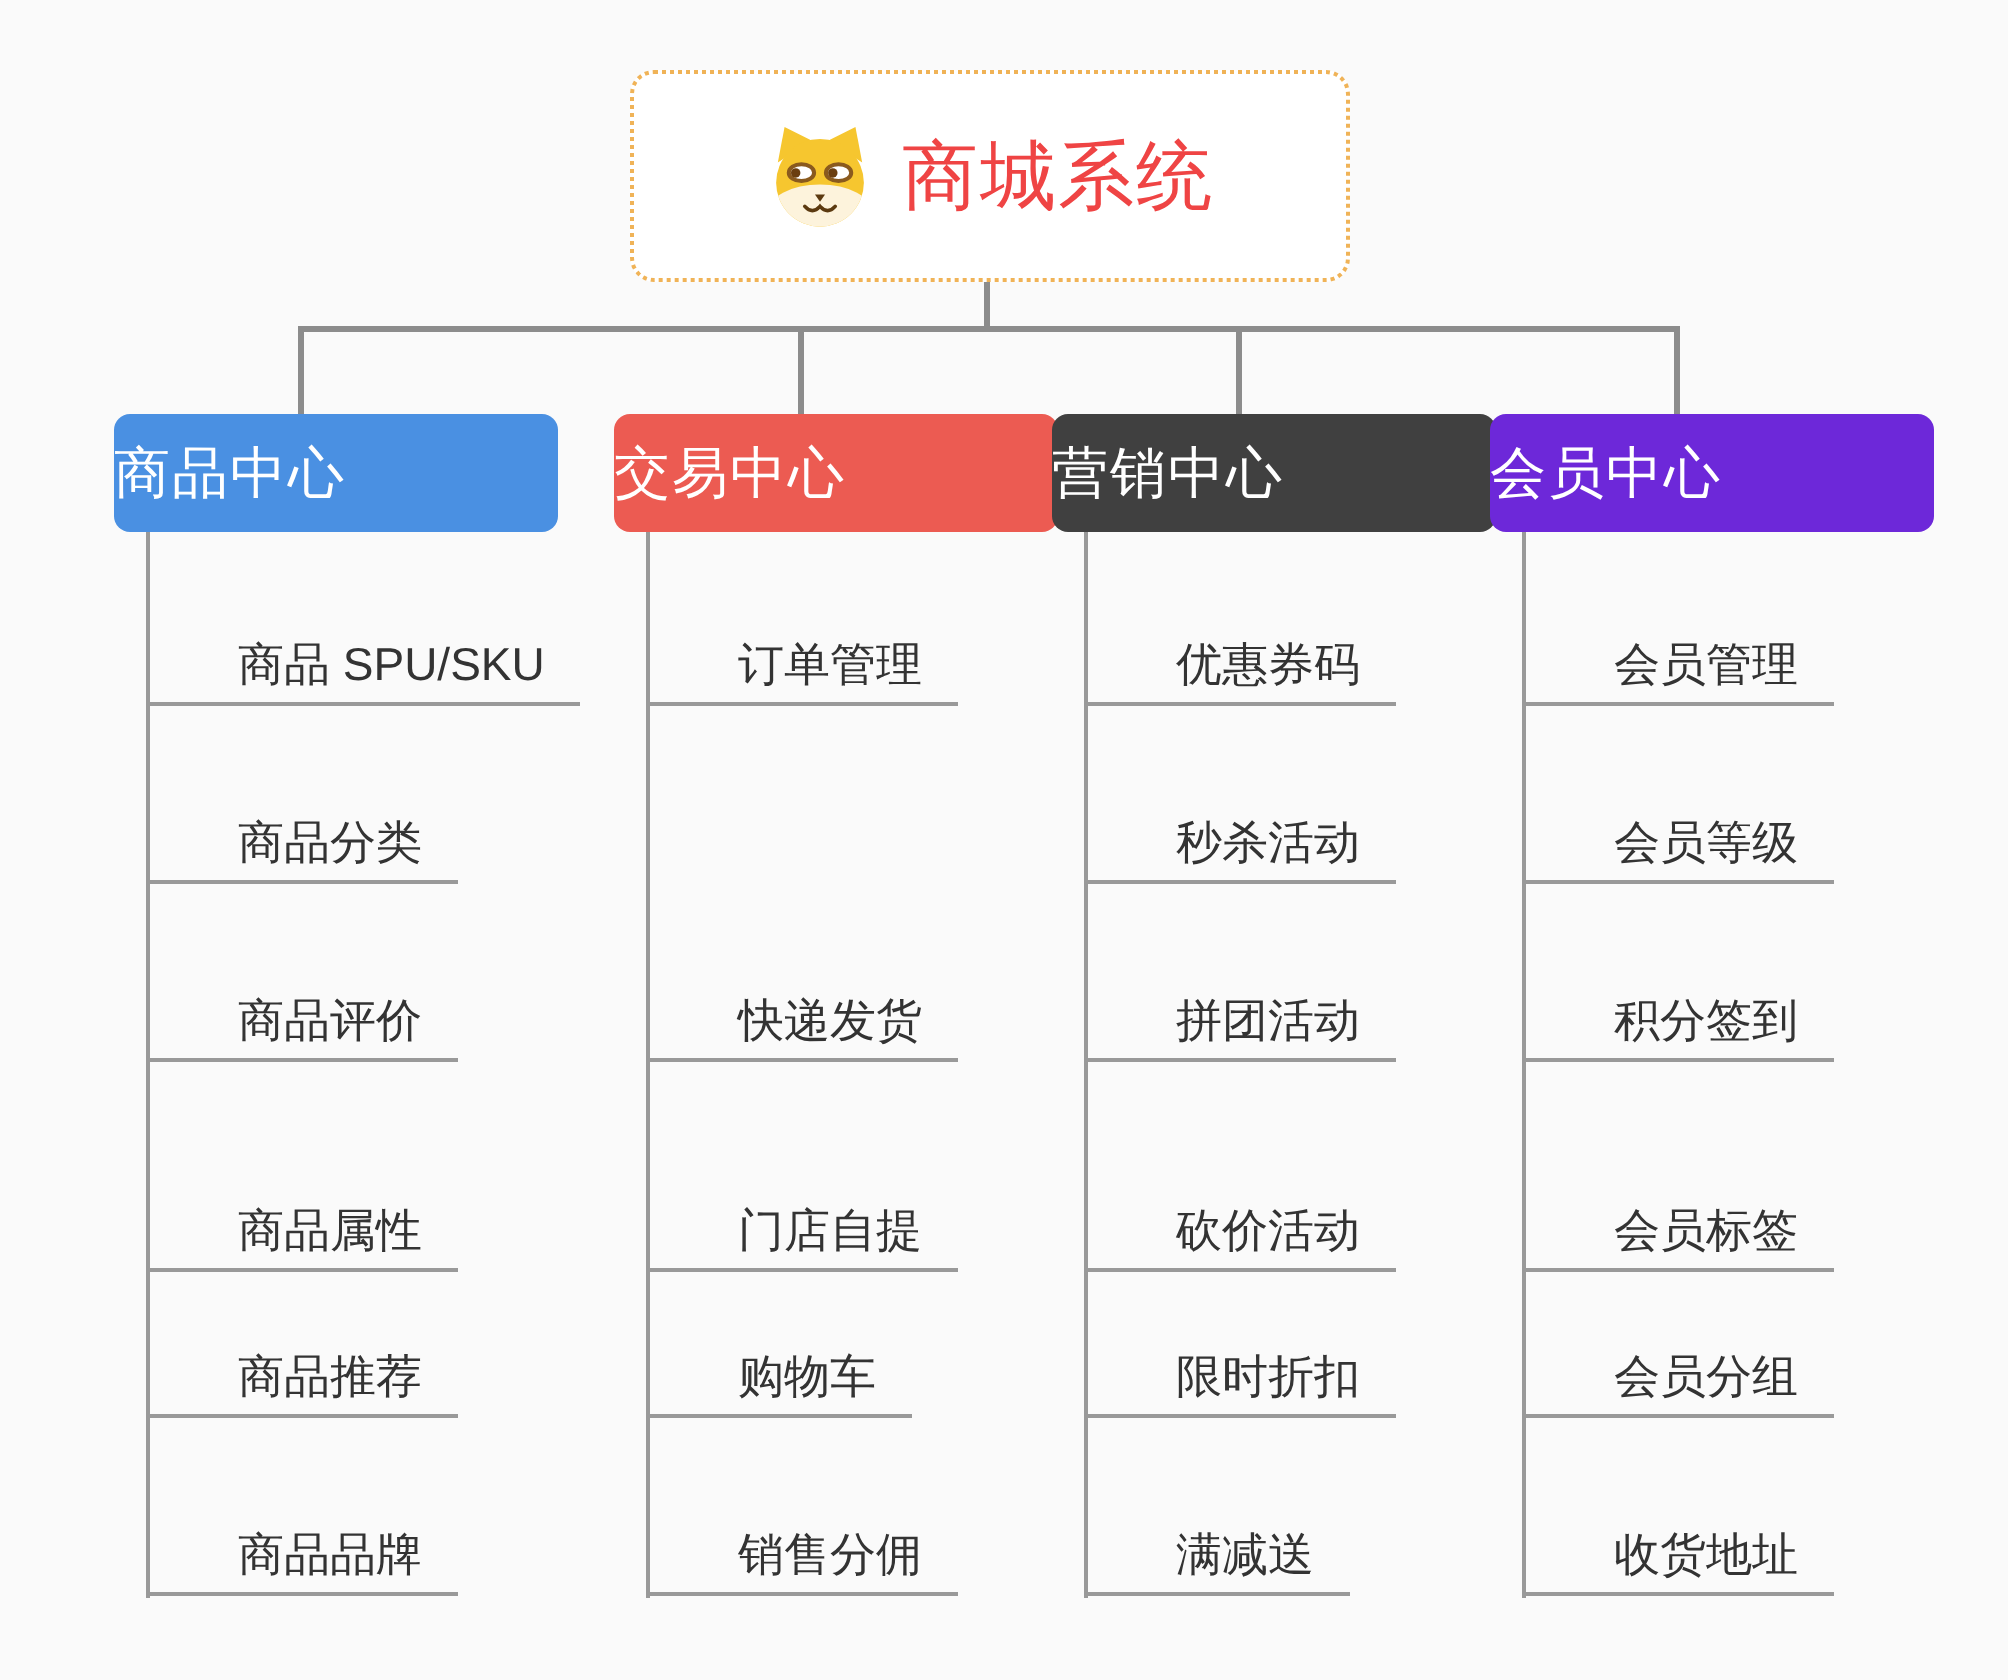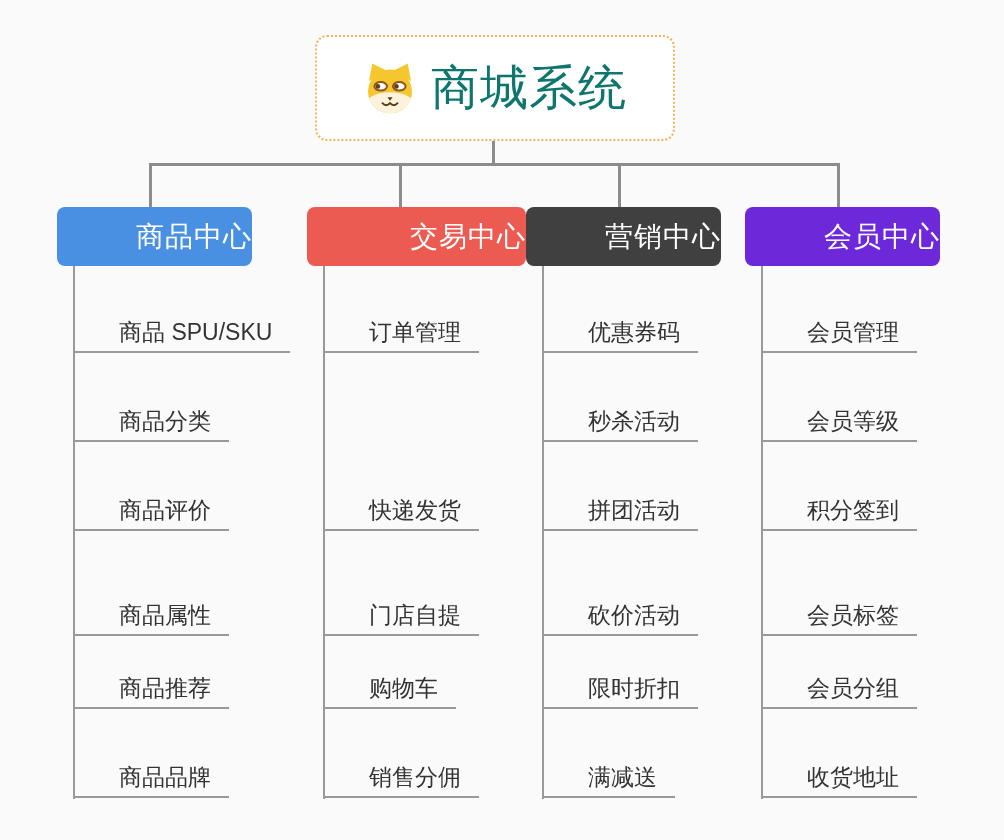--- a/index.html
+++ b/index.html
@@ -11,43 +11,43 @@
   }
   .canvas{position:absolute;inset:0;}
 
   
   .root-node{
     position:absolute;left:315px;top:35px;width:360px;height:106px;
     background:#ffffff;border:2px dotted #F0B357;border-radius:12px;
     box-sizing:border-box;
     display:flex;align-items:center;justify-content:center;gap:14px;
   }
-  .root-title{font-size:48px;color:#0f766e;letter-spacing:1px;}
+  .root-title{font-size:38px;color:#ef4444;letter-spacing:1px;}
   .doge{width:54px;height:54px;flex:0 0 auto;}
 
   
   .conn{position:absolute;background:#8c8c8c;}
   .stem-root{left:492px;top:141px;width:3px;height:25px;}
   .bus{left:149px;top:163px;width:691px;height:3px;}
   .drop{top:163px;width:3px;height:46px;}
   .drop-0{left:149px;}
   .drop-1{left:399px;}
   .drop-2{left:618px;}
   .drop-3{left:837px;}
 
   
   .col{position:absolute;top:207px;width:260px;}
   .col-0{left:57px;}
   .col-1{left:307px;}
   .col-2{left:526px;}
   .col-3{left:745px;}
 
   .branch-header{
-    width:195px;height:59px;border-radius:8px;
-    display:flex;align-items:center;justify-content:flex-end;
+    width:222px;height:59px;border-radius:8px;
+    display:flex;align-items:center;justify-content:flex-start;
     color:#ffffff;font-size:28px;letter-spacing:1px;
     position:relative;z-index:2;
   }
   .col-body{
     position:absolute;left:16px;top:59px;height:533px;width:240px;
     border-left:2px solid #999999;
   }
   .item{
     position:absolute;left:0;height:42px;box-sizing:border-box;
     border-bottom:2px solid #999999;
@@ -101,21 +101,21 @@
       <div class="item item-0">商品 SPU/SKU</div>
       <div class="item item-1">商品分类</div>
       <div class="item item-2">商品评价</div>
       <div class="item item-3">商品属性</div>
       <div class="item item-4">商品推荐</div>
       <div class="item item-5">商品品牌</div>
     </div>
   </div>
 
   <div class="col col-1">
-    <div class="branch-header" style="background: rgb(236, 91, 82); padding-left: 24px;">
+    <div class="branch-header" style="background: rgb(236, 91, 82);">
       <span>交易中心</span>
     </div>
     <div class="col-body">
       <div class="item item-0">订单管理</div>
       <div class="item item-2">快递发货</div>
       <div class="item item-3">门店自提</div>
       <div class="item item-4">购物车</div>
       <div class="item item-5">销售分佣</div>
     </div>
   </div>

